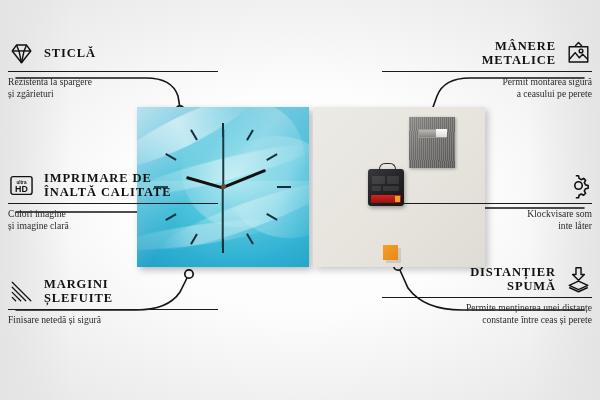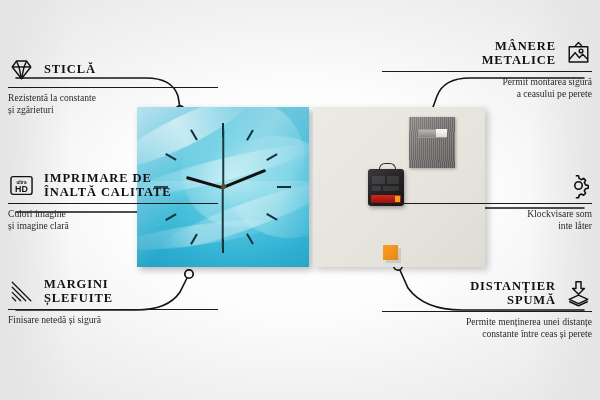--- a/index.html
+++ b/index.html
@@ -178,36 +178,36 @@
       <div id="mech-hanger"></div>
       <div class="mech-detail" style="left:4px;top:7px;width:13px;height:8px;"></div>
       <div class="mech-detail" style="left:19px;top:7px;width:12px;height:8px;"></div>
       <div class="mech-detail" style="left:4px;top:17px;width:9px;height:5px;"></div>
       <div class="mech-detail" style="left:15px;top:17px;width:16px;height:5px;"></div>
       <div id="battery"></div>
     </div>
     <div id="foam-spacer"></div>
   </div>
 
-  <div class="callout left" style="top:56px;">
+  <div class="callout left" style="top:40px;">
     <div class="head-row">
       <svg class="ico" viewBox="0 0 32 32">
         <g fill="none" stroke="#111" stroke-width="1.7" stroke-linejoin="round">
           <path d="M5 13 L10 6 H22 L27 13 L16 27 Z"></path>
           <path d="M5 13 H27"></path>
             <path d="M10 6 L13 13 L16 27"></path>
             <path d="M22 6 L19 13 L16 27"></path>
         </g>
       </svg>
       <div>
         <div class="title">STICLĂ</div>
       </div>
     </div>
     <div class="rule"></div>
-    <div class="desc">Rezistentă la constante</div>
+    <div class="desc">Rezistentă la spargere</div>
     <div class="desc">și zgârieturi</div>
   </div>
 
   <div class="callout left" style="top:172px;">
     <div class="head-row">
       <svg class="ico" viewBox="0 0 32 32">
         <rect x="3.5" y="5.5" width="25" height="21" rx="2.5" fill="none" stroke="#111" stroke-width="1.7"></rect>
         <text x="16" y="14" font-family="Liberation Sans, sans-serif" font-size="5.4" font-weight="700" fill="#111" text-anchor="middle">ultra</text>
         <text x="16" y="23.6" font-family="Liberation Sans, sans-serif" font-size="10.5" font-weight="700" fill="#111" text-anchor="middle">HD</text>
       </svg>
@@ -267,21 +267,21 @@
           <path d="M16 4.5 l3.3 0 .6 3.1 2.6 1.5 2.8-1.5 2.3 2.3 -1.5 2.8 1.5 2.6 3.1 .6 0 3.3 -3.1 .6 -1.5 2.6 1.5 2.8 -2.3 2.3 -2.8-1.5 -2.6 1.5 -.6 3.1 -3.3 0" transform="translate(-3.2,0)"></path>
           <circle cx="16" cy="16" r="4.4"></circle>
         </g>
       </svg>
     </div>
     <div class="rule"></div>
     <div class="desc">Klockvisare som</div>
     <div class="desc">inte låter</div>
   </div>
 
-  <div class="callout right" style="top:280px;">
+  <div class="callout right" style="top:266px;">
     <div class="head-row">
       <svg class="ico" viewBox="0 0 32 32">
         <g fill="none" stroke="#111" stroke-width="1.7" stroke-linejoin="round">
           <path d="M13 2 h6 v8 h4 l-7 7 -7-7 h4 z"></path>
           <path d="M16 18 L27 23 L16 28 L5 23 Z"></path>
           <path d="M5 25.5 L16 30.5 L27 25.5"></path>
         </g>
       </svg>
       <div>
         <div class="title">DISTANȚIER</div>

